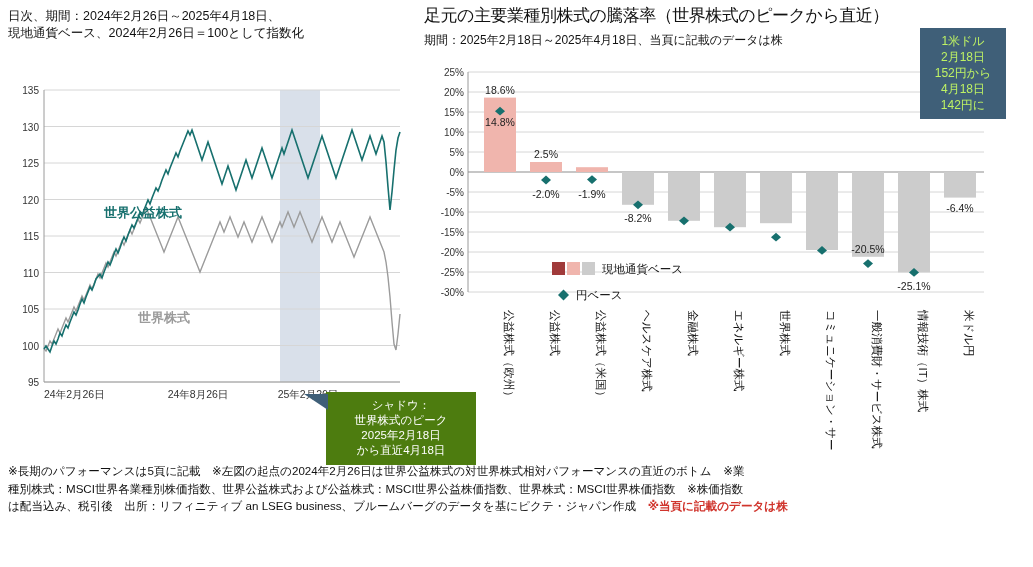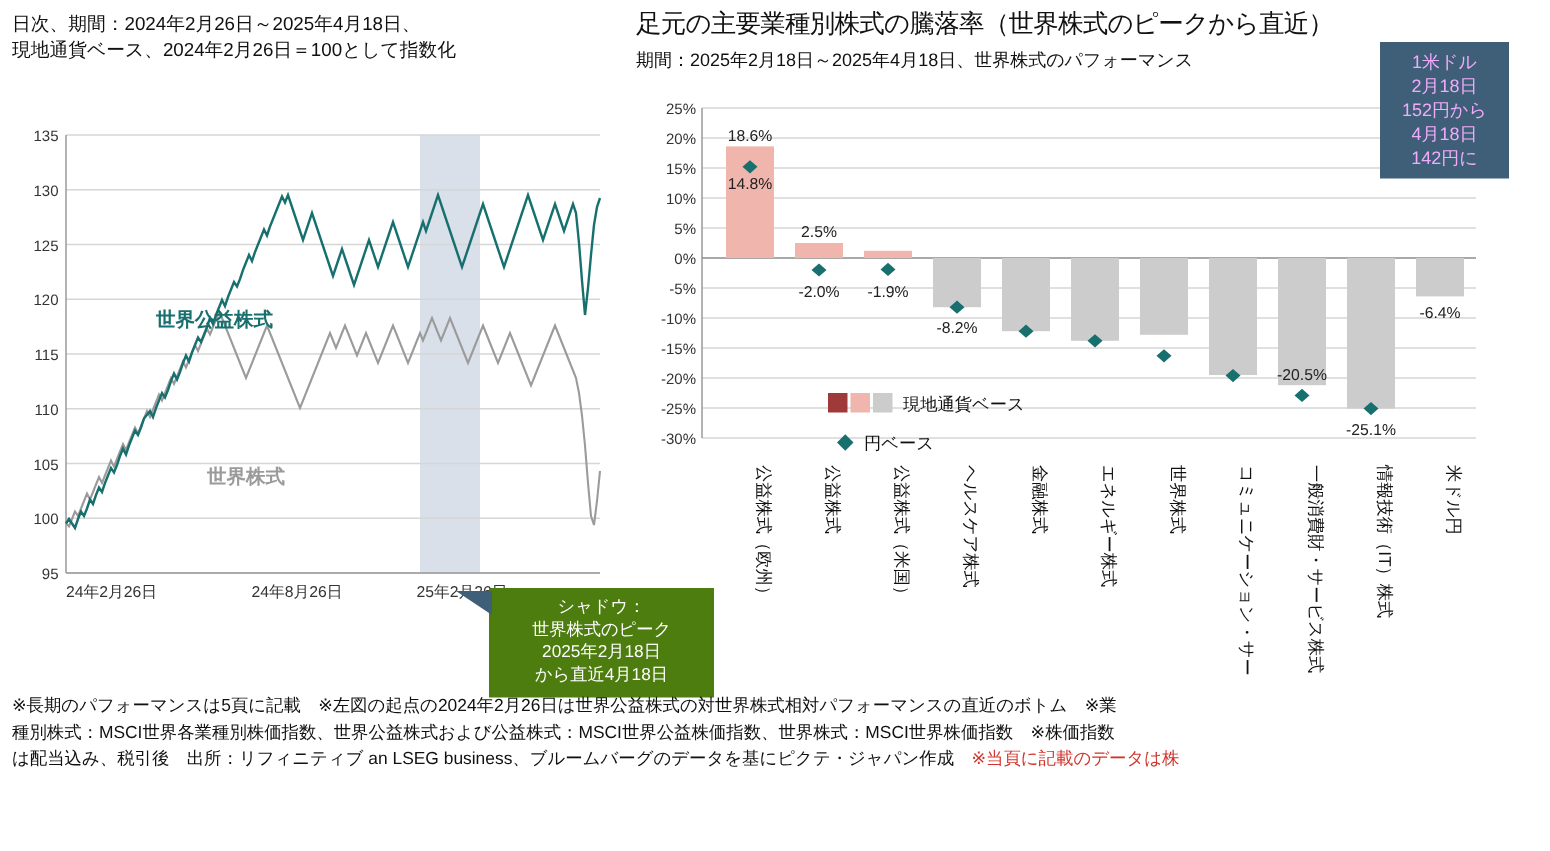--- a/index.html
+++ b/index.html
@@ -48,30 +48,30 @@
   .title-main-r{font-size:17px;font-weight:normal;letter-spacing:-0.5px;color:#111;white-space:nowrap;}
   .title-sub-r{font-size:12px;line-height:16px;color:#111;margin-top:5px;}
   #right-chart{position:absolute;left:0;top:48px;width:605px;height:400px;}
   .bar-val{font-size:10.5px;fill:#222;}
   .cat-label{font-size:11.5px;fill:#111;}
   .legend-text{font-size:11.5px;fill:#111;}
 
   
   #usd-callout{
     position:absolute;left:496px;top:24px;width:86px;
-    background:#3f5f78;color:#f0abfc;font-size:12px;line-height:16px;
+    background:#3f5f78;color:#bef264;font-size:12px;line-height:16px;
     text-align:center;padding:5px 3px 6px 3px;box-sizing:border-box;
   }
 
   
   #footnotes{
     position:absolute;left:8px;top:462px;width:1016px;
     font-size:11.6px;line-height:17.5px;color:#111;
   }
-  #footnotes .red{color:#d0342c;}
+  #footnotes .red{color:#d0342c;font-weight:bold;}
   #footnotes p{margin:0;}
 </style>
 </head>
 <body>
 
 <div class="panel" id="left-panel">
   <div class="title-sub">
     <div>日次、期間：2024年2月26日～2025年4月18日、</div>
     <div>現地通貨ベース、2024年2月26日＝100として指数化</div>
   </div>
@@ -127,21 +127,21 @@
     <div class="tail"></div>
     <div>シャドウ：</div>
     <div>世界株式のピーク</div>
     <div>2025年2月18日</div>
     <div>から直近4月18日</div>
   </div>
 </div>
 
 <div class="panel" id="right-panel">
   <div class="title-main-r">足元の主要業種別株式の騰落率（世界株式のピークから直近）</div>
-  <div class="title-sub-r">期間：2025年2月18日～2025年4月18日、世界株式のパフォーマンス</div>
+  <div class="title-sub-r">期間：2025年2月18日～2025年4月18日、当頁に記載のデータは株</div>
 
   <svg id="right-chart" viewBox="0 0 605 400">
 
     <g stroke="#d6d6d6" stroke-width="1">
       <line x1="44" y1="20" x2="560" y2="20"></line>
       <line x1="44" y1="40" x2="560" y2="40"></line>
       <line x1="44" y1="60" x2="560" y2="60"></line>
       <line x1="44" y1="80" x2="560" y2="80"></line>
       <line x1="44" y1="100" x2="560" y2="100"></line>
       <line x1="44" y1="140" x2="560" y2="140"></line>

